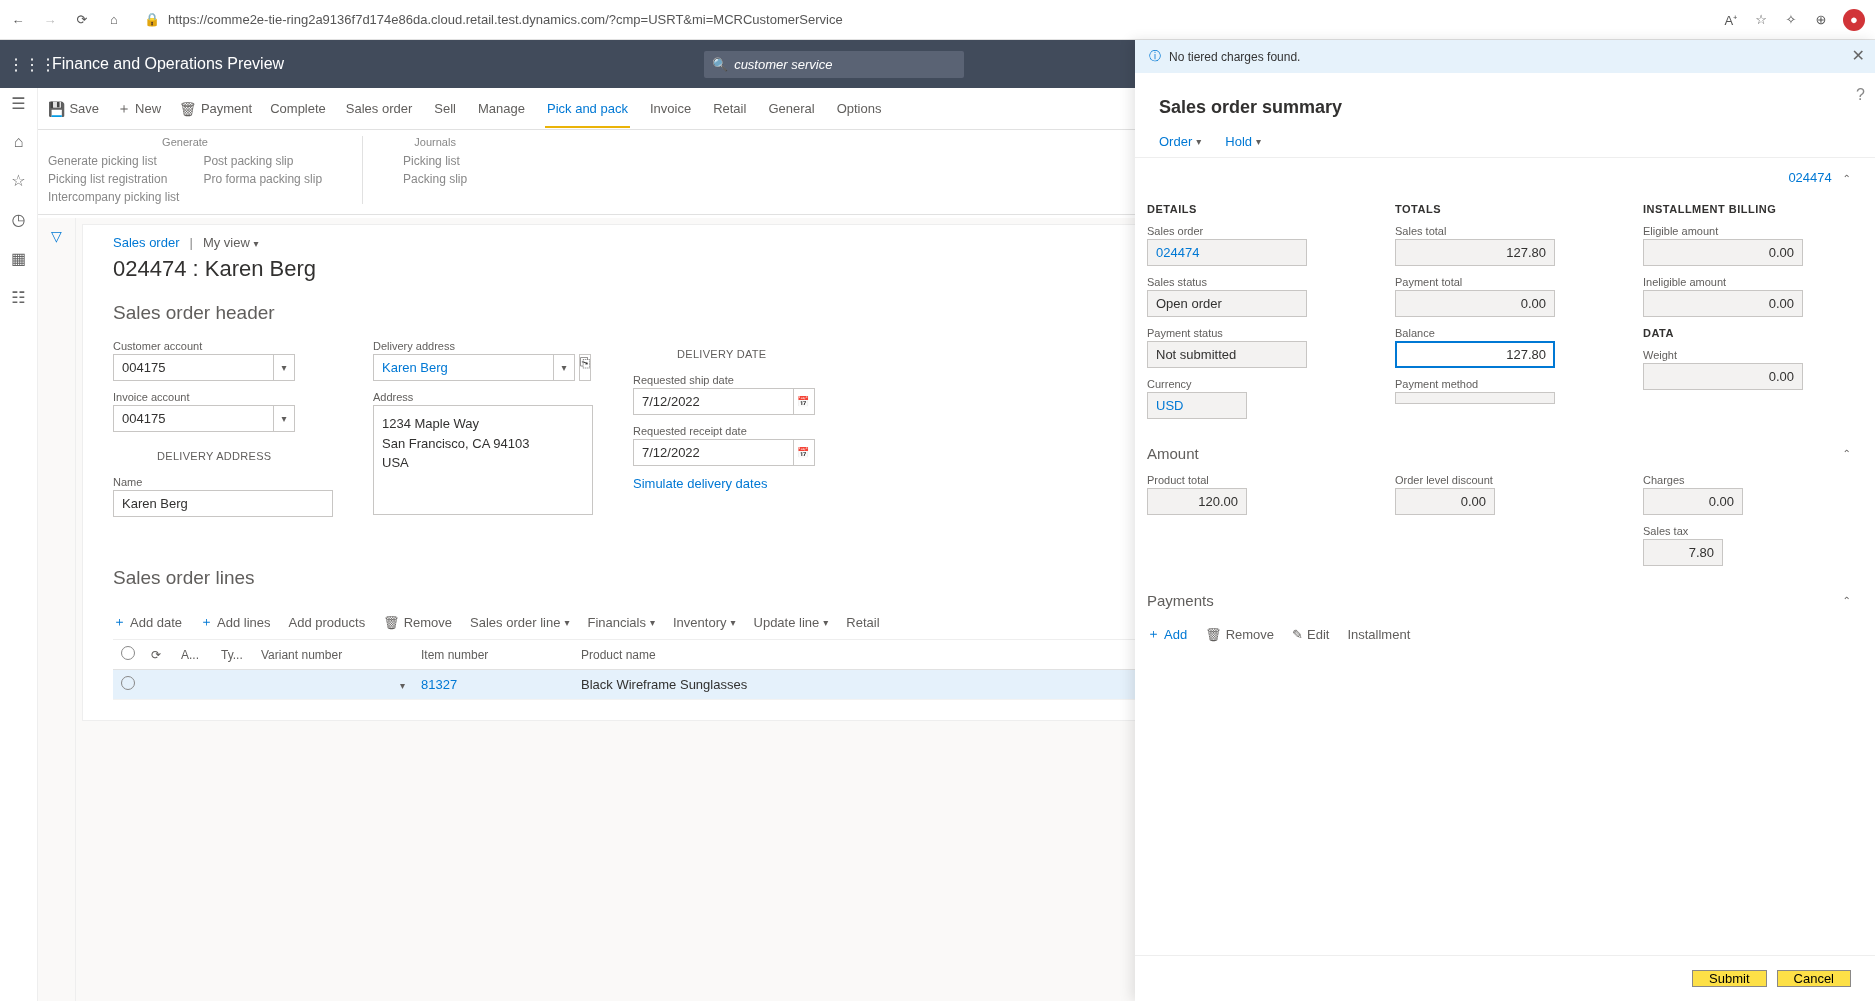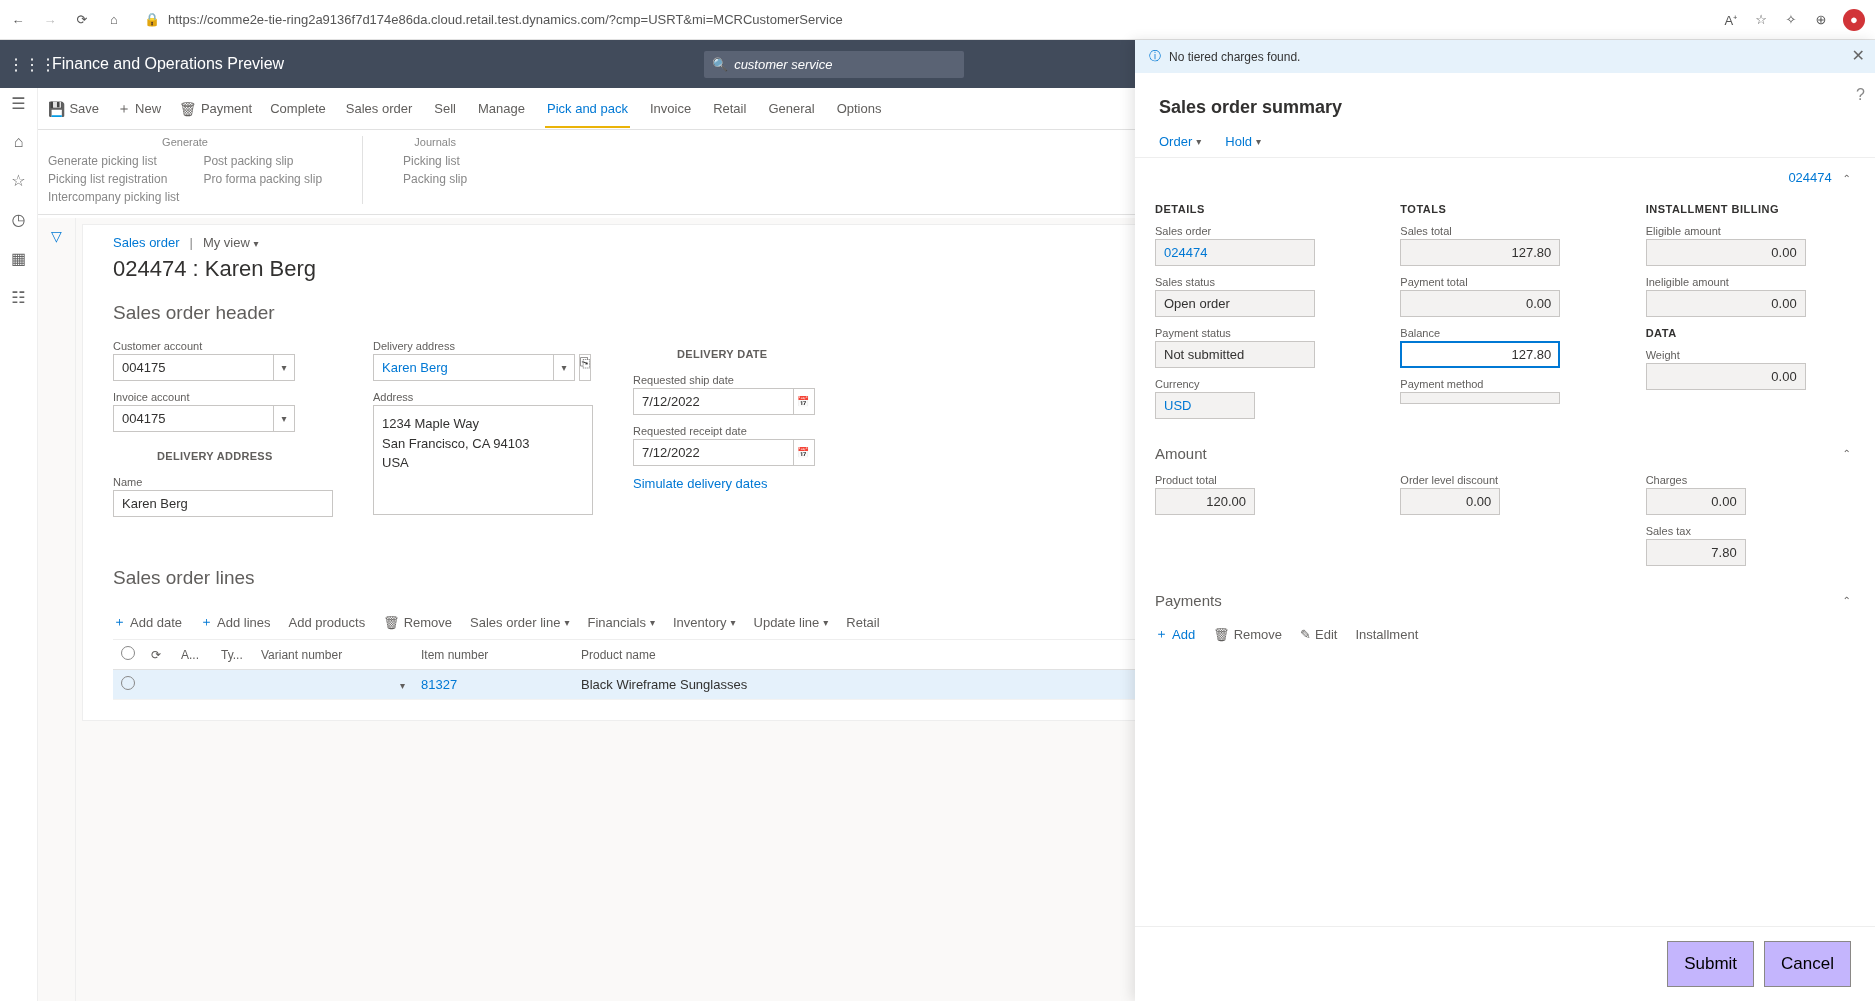--- a/index.html
+++ b/index.html
@@ -57,21 +57,21 @@
 .form-col { display:flex; flex-direction:column; gap:10px; min-width:200px;}
 .form-field label, .fld-label { font-size:11px; color:#605e5c; display:block; margin-bottom:2px;}
 .form-field input, .form-field textarea, .form-field select, .faux-input {
   border:1px solid #c8c6c4; padding: 5px 8px; font-size:13px; width: 160px; background:#fff;
 }
 .faux-input.wide { width:220px;}
 .dd { display:flex;}
 .dd .faux-input { border-right:none;}
 .dd .dd-btn { border:1px solid #c8c6c4; width:22px; display:flex; align-items:center; justify-content:center; background:#fff; font-size:10px; color:#605e5c;}
 .addr-box { border:1px solid #c8c6c4; width:220px; height:110px; padding:8px; font-size:13px; line-height:1.5;}
-.subhead { font-size:11px; color:#605e5c; font-weight:700; margin:8px 0 4px 0; letter-spacing:0.3px;padding-left:44px;}
+.subhead { font-size:11px; color:#605e5c; font-weight:400; margin:8px 0 4px 0; letter-spacing:0.3px;padding-left:44px;}
 .link { color:#0078d4; cursor:pointer;}
 
 
 .lines-toolbar { display:flex; gap:18px; align-items:center; padding:8px 0; color:#605e5c; font-size:13px; border-bottom:1px solid #eee;}
 .lines-toolbar .lt-item { display:flex; align-items:center; gap:4px; cursor:pointer;}
 .lines-toolbar .plus { color:#0078d4;}
 table.lines { width:100%; border-collapse:collapse; font-size:13px;}
 table.lines th { text-align:left; font-weight:400; color:#605e5c; padding:6px 8px; border-bottom:1px solid #e1e1e1; background:#fff; font-size:12px;}
 table.lines td { padding:6px 8px; border-bottom:1px solid #f3f2f1;}
 table.lines tr.row-sel { background:#e5f1fb;}
@@ -79,37 +79,37 @@
 
 
 .flyout { position:absolute; right:0; top:40px; bottom:0; width: 740px; background:#fff; box-shadow:-4px 0 12px rgba(0,0,0,.1); display:flex; flex-direction:column; z-index:50;}
 .fly-banner { background:#e6f2fb; color:#333; padding:8px 14px; font-size:12px; display:flex; align-items:center; gap:8px; position:relative;}
 .fly-banner .close { position:absolute; right:10px; top:6px; font-size:16px; color:#666; cursor:pointer;}
 .fly-help { position:absolute; right:10px; top:46px; color:#888; font-size:16px;}
 .fly-head { padding: 24px 24px 8px 24px;}
 .fly-head h2 { font-size:18px; font-weight:600; color:#323130;}
 .fly-menus { padding: 8px 24px; display:flex; gap:24px;}
 .fly-menus .fm { color:#0078d4; display:flex; align-items:center; gap:4px; cursor:pointer;}
-.fly-body { flex:1; overflow:auto; padding: 4px 24px 20px 20px; border-top:1px solid #eee;}
+.fly-body { flex:1; overflow:auto; padding: 4px 24px 20px 12px; border-top:1px solid #eee;}
 .fly-topright { text-align:right; color:#0078d4; padding:8px 0;}
 .fly-sec-title { font-size:11px; font-weight:600; color:#323130; letter-spacing:0.5px; margin:10px 0;}
 .fly-cols { display:flex; gap:40px;}
 .fly-col { flex:1; min-width:180px;}
 .ff { margin-bottom:10px;}
 .ff .ff-label { font-size:11px; color:#605e5c; margin-bottom:2px;}
 .ff .ff-input { border:1px solid #c8c6c4; background:#f3f2f1; padding:5px 8px; width:160px; font-size:13px;}
 .ff .ff-input.num { text-align:right;}
 .ff .ff-input.white { background:#fff;}
 .ff .ff-input.hl { border-color:#0078d4; box-shadow:0 0 0 1px #0078d4 inset;}
 .ff textarea.ff-input { width:220px; height:110px;}
 .fly-sub { font-size:15px; color:#605e5c; margin:16px 0 12px 0; display:flex; justify-content:space-between; align-items:center;}
 .pay-toolbar { display:flex; gap:18px; color:#605e5c; padding:4px 0;}
 .pay-toolbar .pt-item { display:flex; align-items:center; gap:4px;}
 .fly-footer { padding:14px 24px; display:flex; justify-content:flex-end; gap:10px; border-top:1px solid #eee;}
-.fly-footer button { padding:12px 16px; border:1px solid #8a8886; background:#c4b5fd; cursor:pointer; font-size:17px;}
+.fly-footer button { padding:0 16px; border:1px solid #8a8886; background:#fde047; cursor:pointer; font-size:13px;}
 .chev { font-size:10px; color:#605e5c;}
 </style>
 </head>
 <body>
 
 <div class="browser-bar">
   <div class="nav-icons">
     <span class="bicon">←</span>
     <span class="bicon" style="opacity:.4">→</span>
     <span class="bicon">⟳</span>
@@ -448,21 +448,21 @@
             <div class="ff-input num" style="width:100px">0.00</div>
           </div>
       </div>
       <div class="fly-col">
         <div class="ff">
             <div class="ff-label">Charges</div>
             <div class="ff-input num" style="width:100px">0.00</div>
           </div>
         <div class="ff">
             <div class="ff-label">Sales tax</div>
-            <div class="ff-input num" style="width:100px">7.80</div>
+            <div class="ff-input num" style="width:80px">7.80</div>
           </div>
       </div>
     </div>
 
     <div class="fly-sub">
       <span>Payments</span>
       <span class="chev">⌃</span>
     </div>
     <div class="pay-toolbar">
       <span class="pt-item">

